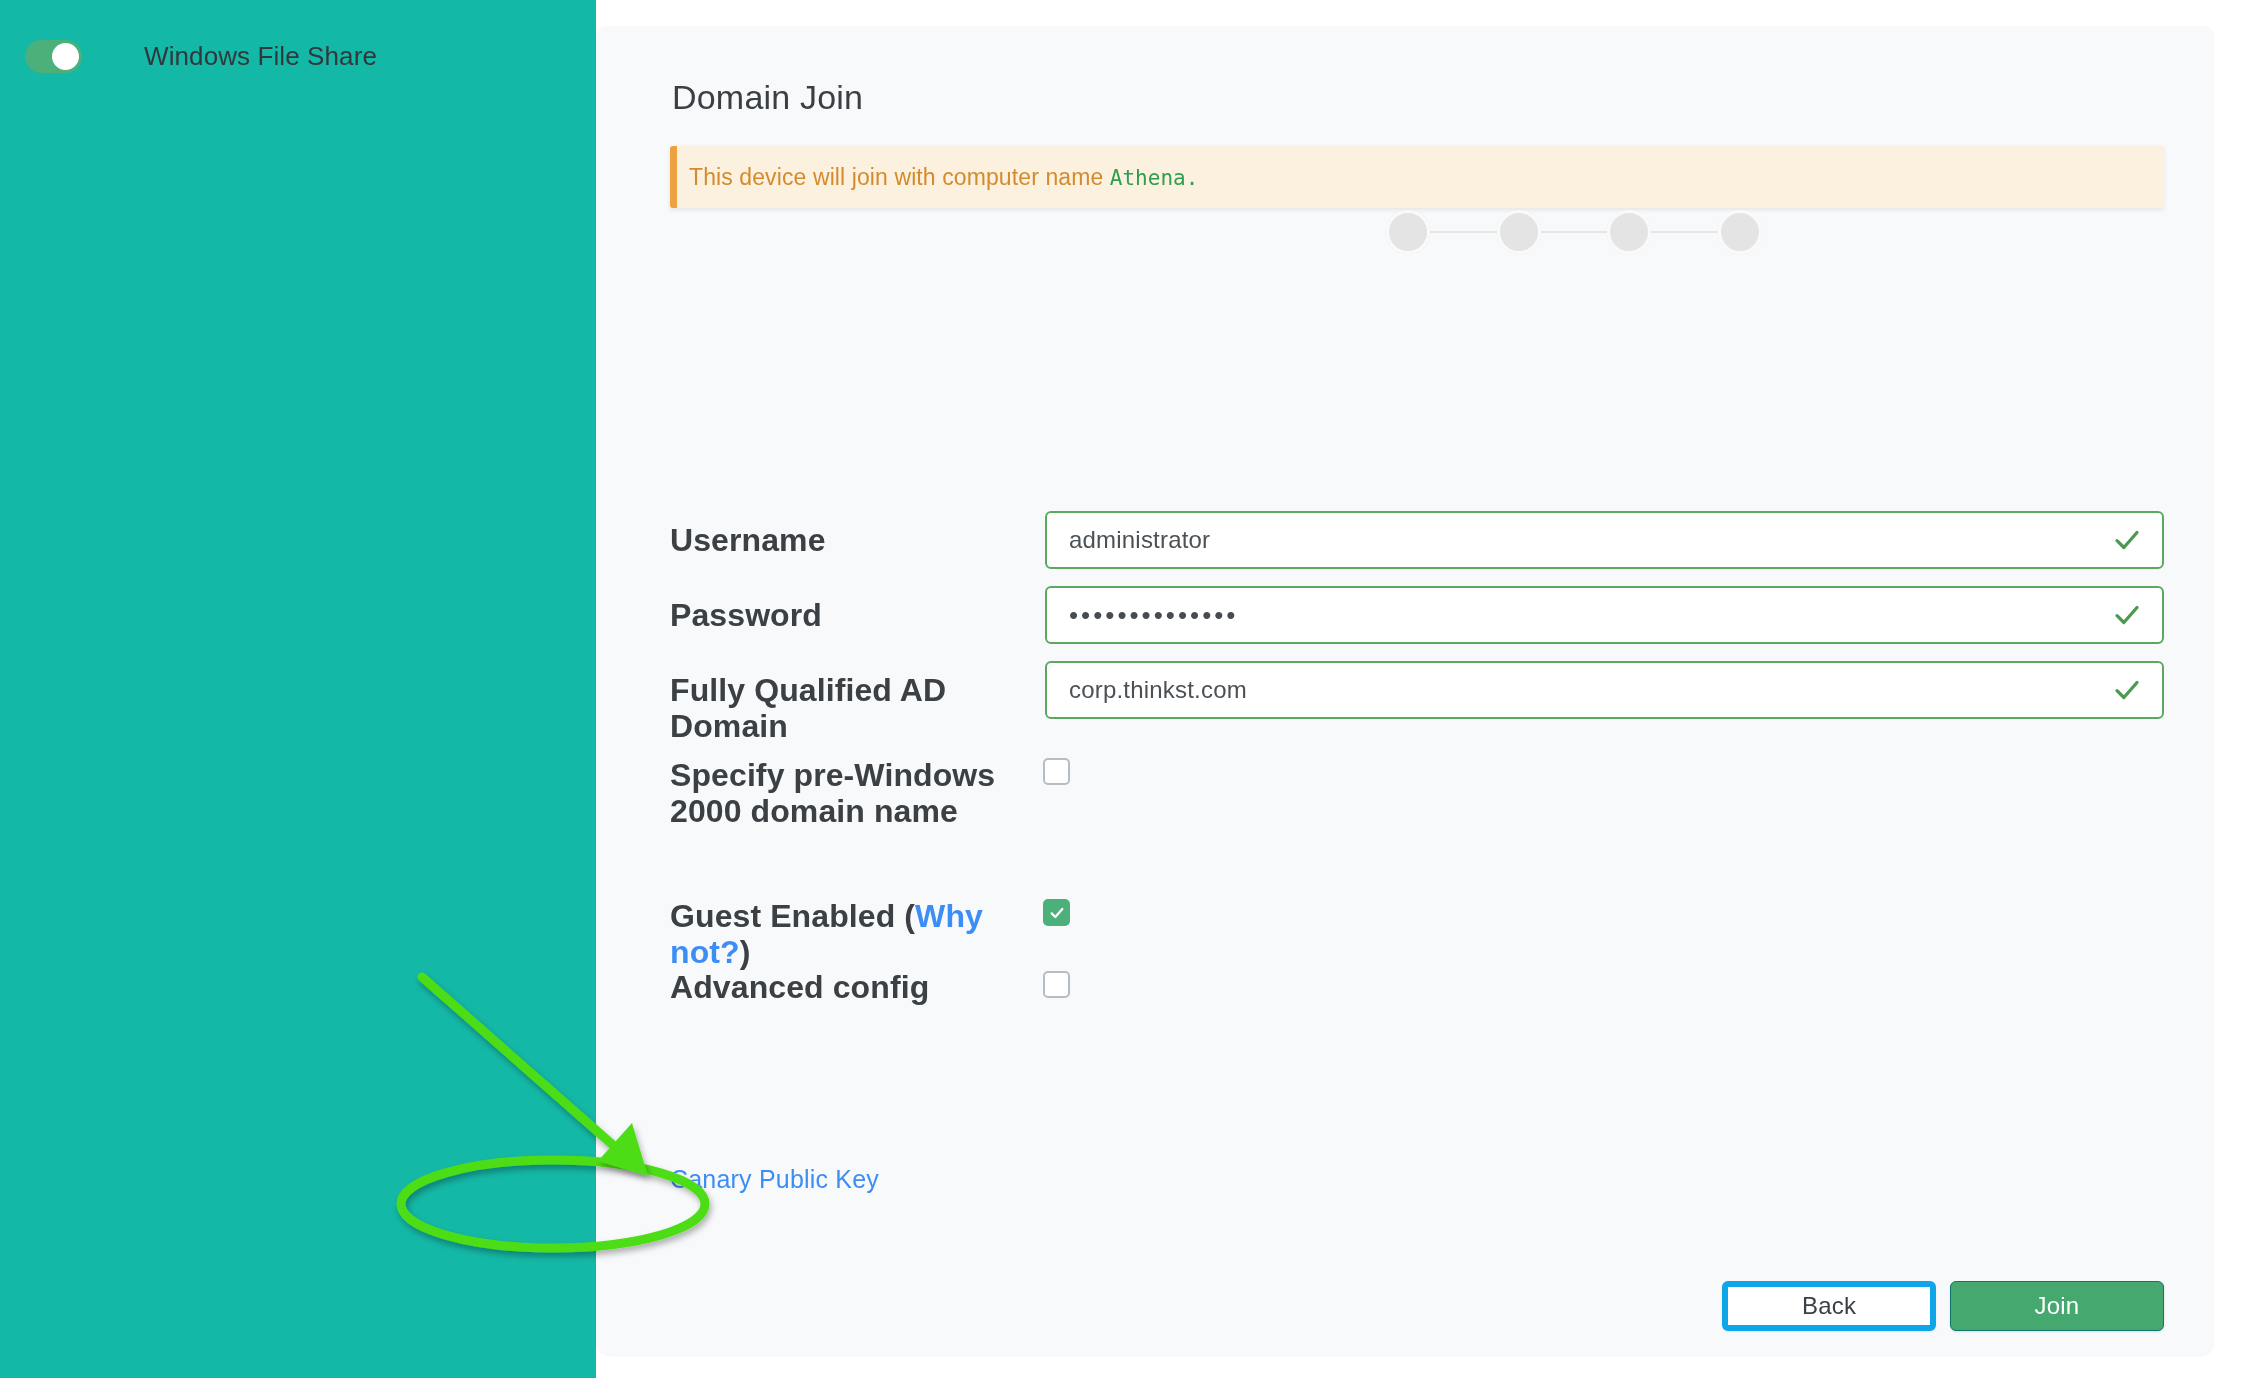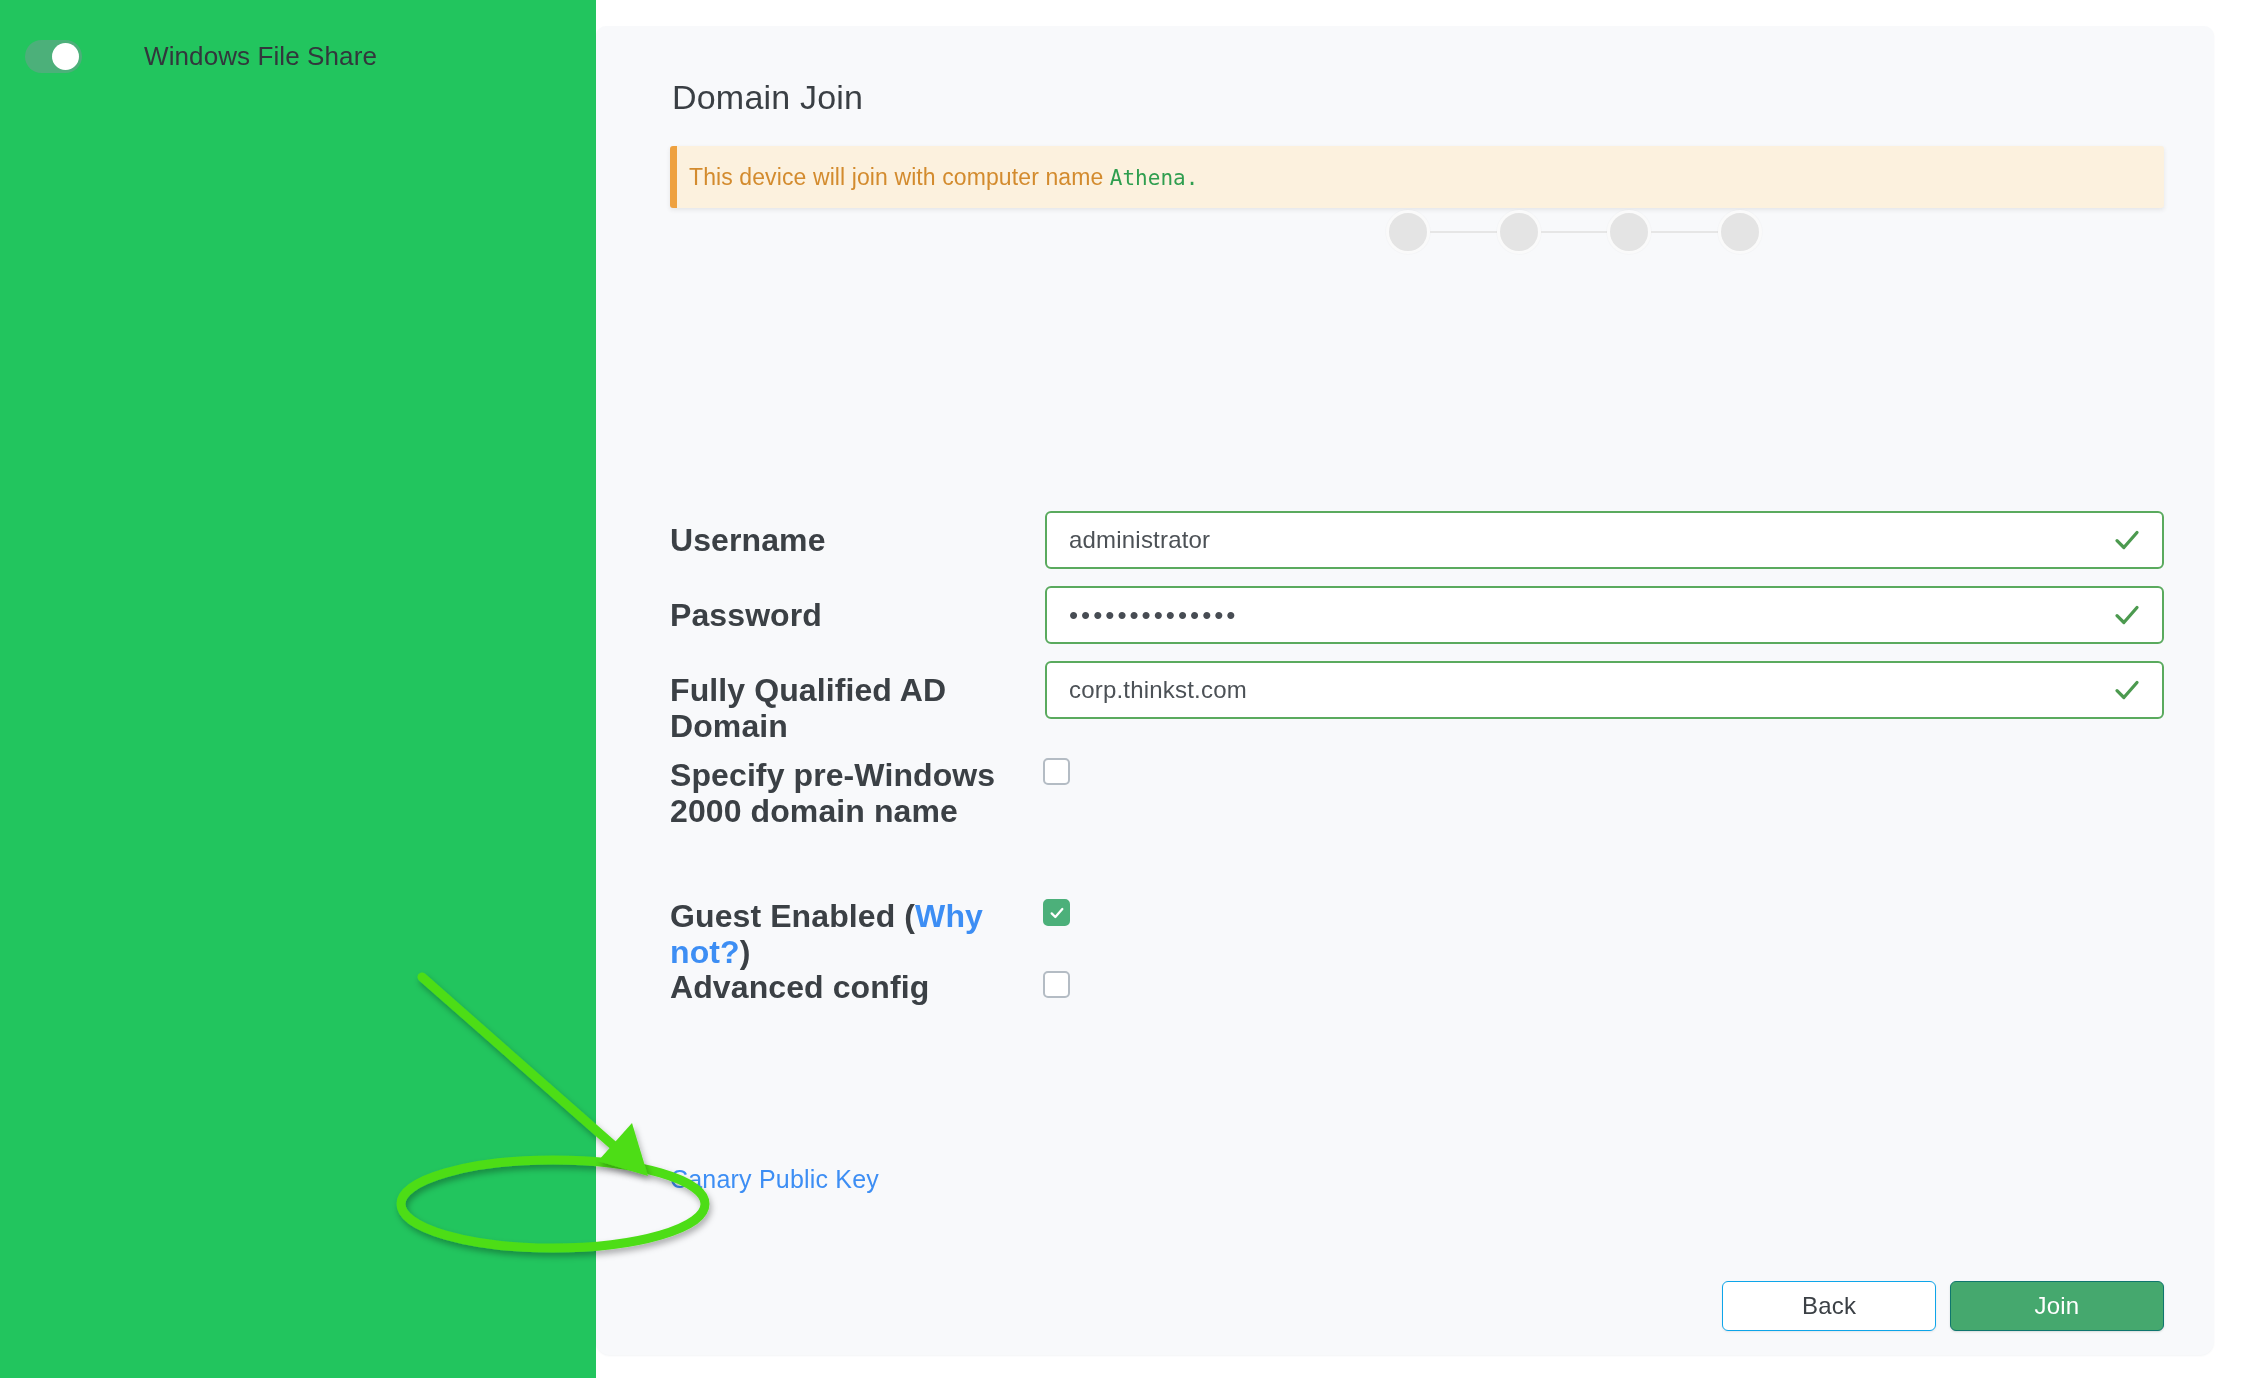--- a/index.html
+++ b/index.html
@@ -15,21 +15,21 @@
     -webkit-font-smoothing: antialiased;
     overflow: hidden;
   }
 
   
   #left-rail {
     position: absolute;
     left: 0; top: 0;
     width: 596px;
     height: 1378px;
-    background: #22c55e;
+    background: #14b8a6;
   }
   #service-toggle-row {
     position: absolute;
     left: 25px; top: 40px;
     display: flex;
     align-items: center;
   }
   #toggle-switch {
     width: 57px;
     height: 33px;
@@ -242,21 +242,21 @@
     display: flex;
     align-items: center;
     justify-content: center;
     cursor: pointer;
     letter-spacing: .2px;
     box-sizing: border-box;
   }
   #back-button {
     width: 214px;
     background: #ffffff;
-    border: 1px solid #0ea5e9;
+    border: 6px solid #0ea5e9;
     color: #3b4045;
     box-shadow: 0 1px 2px rgba(60,70,90,.10);
   }
   #join-button {
     width: 214px;
     background: #45a86e;
     border: 1px solid #0f766e;
     color: #ffffff;
     box-shadow: 0 1px 2px rgba(60,90,70,.18);
   }

